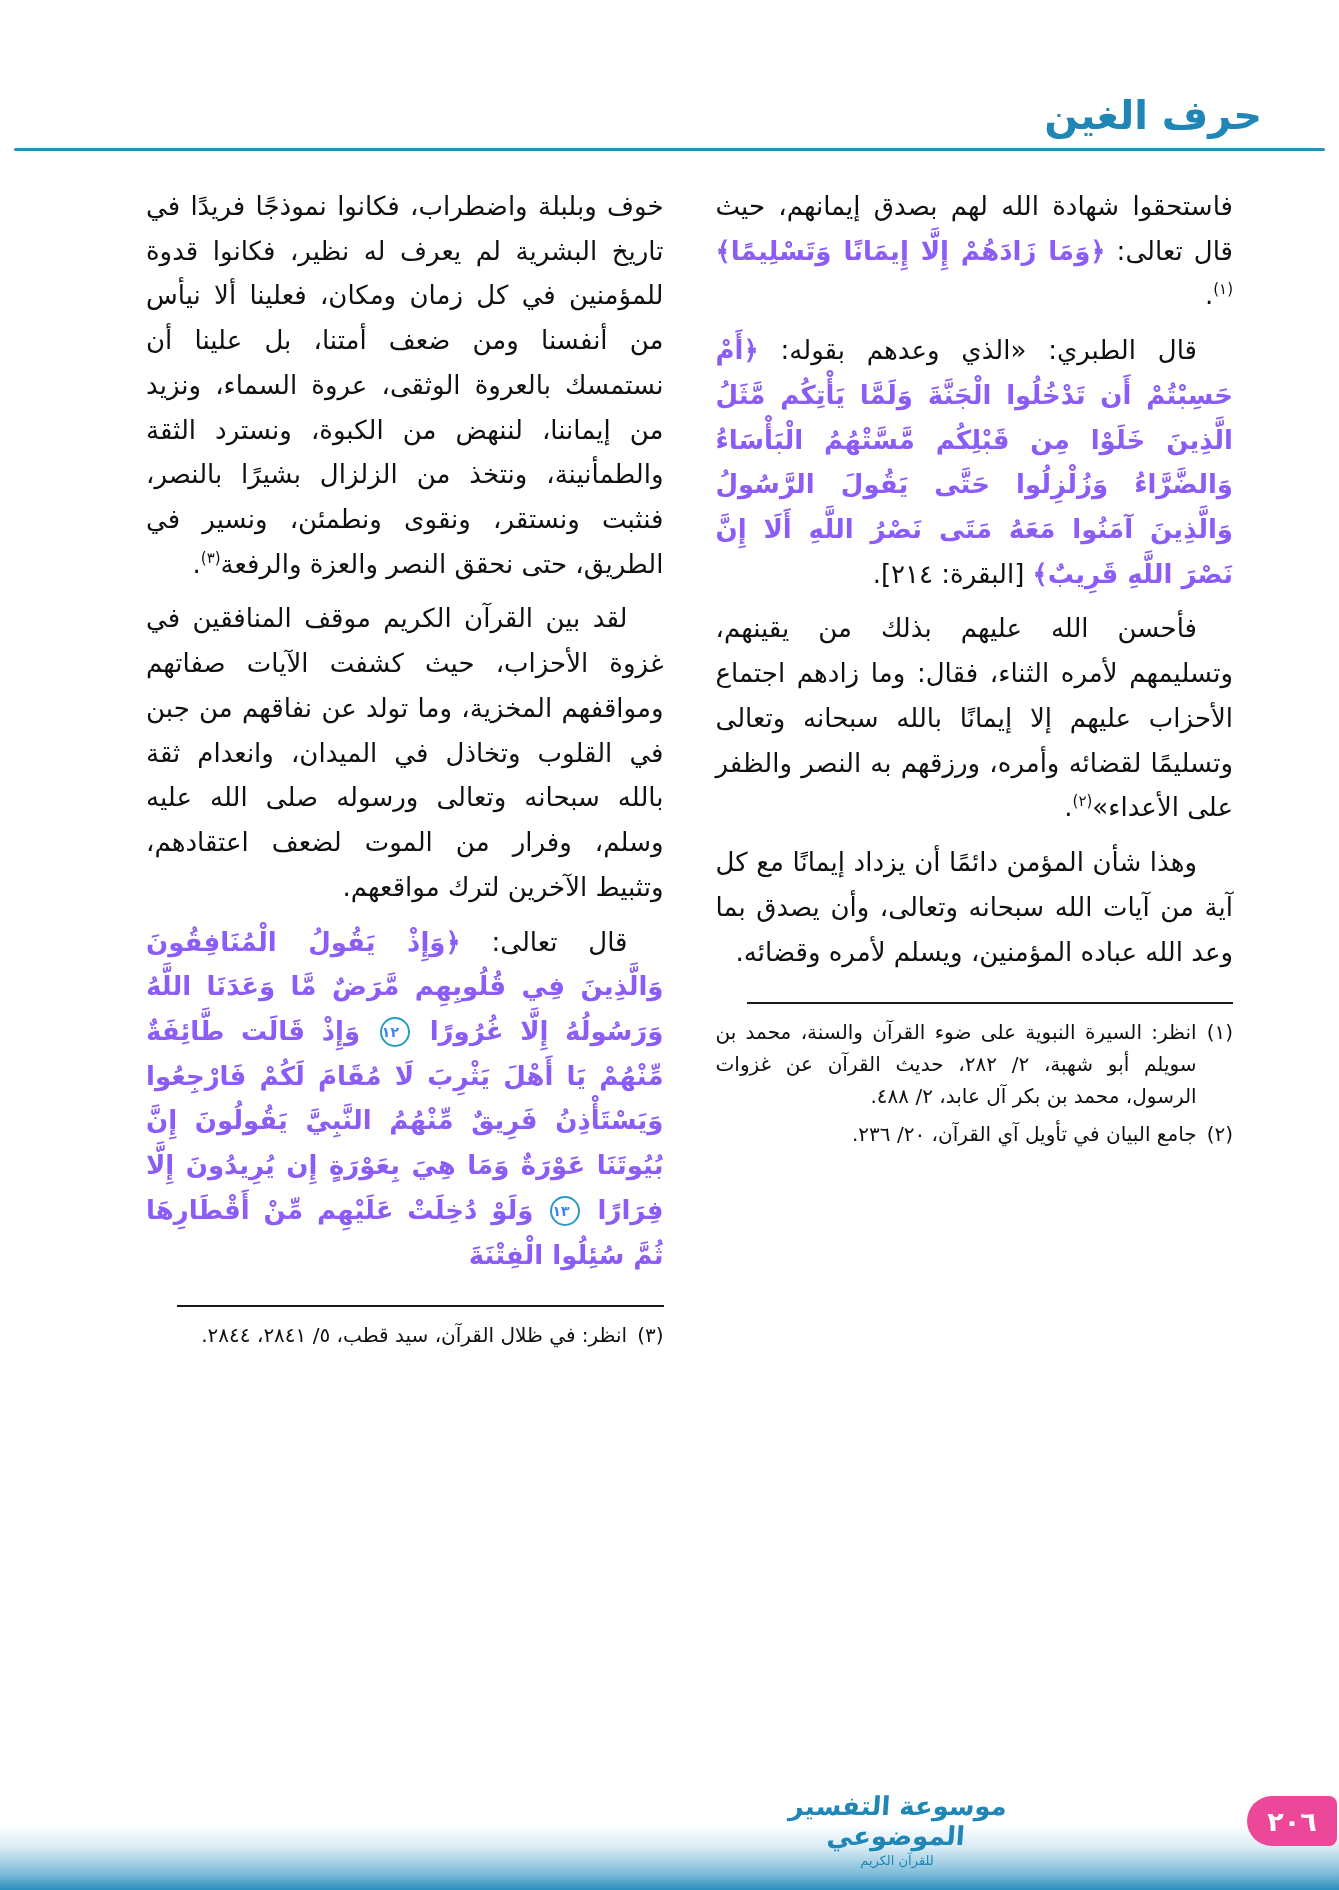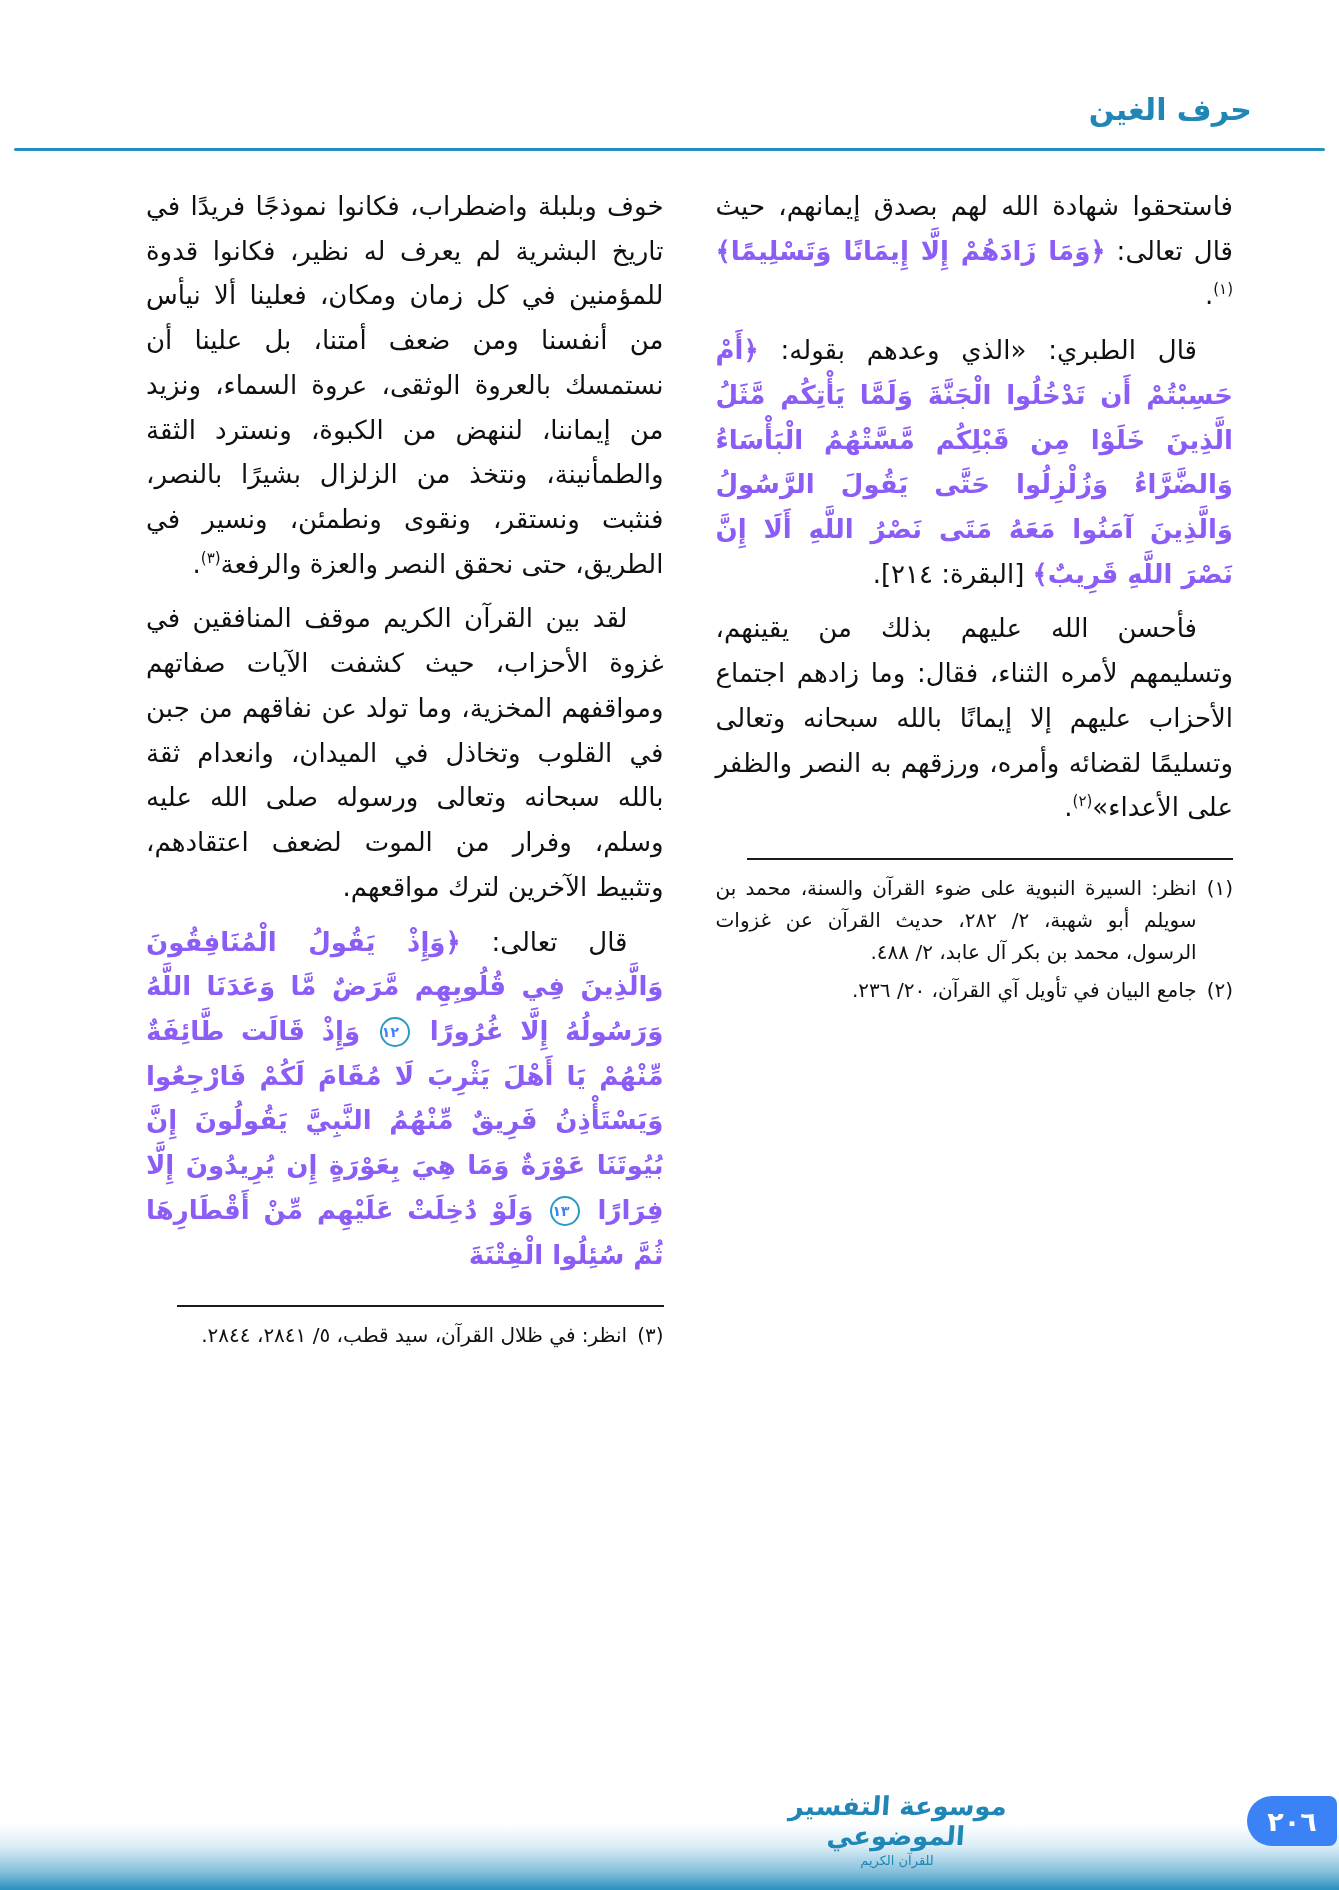--- a/index.html
+++ b/index.html
@@ -4,22 +4,22 @@
 <style>
   * { box-sizing: border-box; }
   html, body { margin: 0; padding: 0; background: #9a9a9a; }
   .page {
     width: 1339px; height: 1890px; margin: 0 auto; position: relative;
     background: #ffffff; direction: rtl; overflow: hidden;
     font-family: "DejaVu Sans", sans-serif; color: #101010;
   }
   
   .header-title {
-    position: absolute; top: 92px; right: 87px;
-    color: #1f86b5; font-size: 30px; font-weight: bold;
+    position: absolute; top: 92px; right: 77px;
+    color: #1f86b5; font-size: 40px; font-weight: bold;
   }
   .header-rule {
     position: absolute; top: 148px; left: 14px; right: 14px;
     height: 3px; background: #2390bf; border-radius: 2px;
   }
   
   .columns {
     position: absolute; top: 184px; right: 106px; left: 146px;
     display: flex; gap: 52px; align-items: flex-start;
   }
@@ -53,21 +53,21 @@
     background: linear-gradient(180deg, rgba(255,255,255,0) 0%, #d9ecf5 35%, #7fbcd9 75%, #2a8fbe 100%);
   }
   .logo {
     position: absolute; bottom: 22px; right: 322px; width: 240px;
     text-align: center; color: #1f86b5;
   }
   .logo-main { font-size: 26px; font-weight: bold; transform: skewX(-4deg); }
   .logo-sub { font-size: 13px; margin-top: 2px; }
   .page-num {
     position: absolute; bottom: 44px; right: 2px; width: 90px; height: 50px;
-    background: #3b82f6; color: #ffffff; border-radius: 25px 8px 8px 25px;
+    background: #ec4899; color: #ffffff; border-radius: 25px 8px 8px 25px;
     display: flex; align-items: center; justify-content: center;
     font-size: 27px; font-weight: bold; text-align: right;
   }
 </style>
 </head>
 <body>
 
 <div class="page">
 
   <div class="header-title">حرف الغين</div>
@@ -78,20 +78,21 @@
     <section class="col">
       <p class="body">
         <span>فاستحقوا شهادة الله لهم بصدق إيمانهم، حيث قال تعالى: </span><span class="quran">﴿وَمَا زَادَهُمْ إِلَّا إِيمَانًا وَتَسْلِيمًا﴾</span><sup class="fnref">(١)</sup><span>.</span>
       </p>
       <p class="body indent">
         <span>قال الطبري: «الذي وعدهم بقوله: </span><span class="quran">﴿أَمْ حَسِبْتُمْ أَن تَدْخُلُوا الْجَنَّةَ وَلَمَّا يَأْتِكُم مَّثَلُ الَّذِينَ خَلَوْا مِن قَبْلِكُم مَّسَّتْهُمُ الْبَأْسَاءُ وَالضَّرَّاءُ وَزُلْزِلُوا حَتَّى يَقُولَ الرَّسُولُ وَالَّذِينَ آمَنُوا مَعَهُ مَتَى نَصْرُ اللَّهِ أَلَا إِنَّ نَصْرَ اللَّهِ قَرِيبٌ﴾</span><span> [البقرة: ٢١٤].</span>
       </p>
       <p class="body indent">
         <span>فأحسن الله عليهم بذلك من يقينهم، وتسليمهم لأمره الثناء، فقال: وما زادهم اجتماع الأحزاب عليهم إلا إيمانًا بالله سبحانه وتعالى وتسليمًا لقضائه وأمره، ورزقهم به النصر والظفر على الأعداء»</span><sup class="fnref">(٢)</sup><span>.</span>
       </p>
+      <p class="body indent">وهذا شأن المؤمن دائمًا أن يزداد إيمانًا مع كل آية من آيات الله سبحانه وتعالى، وأن يصدق بما وعد الله عباده المؤمنين، ويسلم لأمره وقضائه.</p>
 
       <div class="footnotes">
         <div class="fn-rule"></div>
         <div class="fn">
           <span class="fn-num">(١)</span>
           <span class="fn-text">انظر: السيرة النبوية على ضوء القرآن والسنة، محمد بن سويلم أبو شهبة، ٢/ ٢٨٢، حديث القرآن عن غزوات الرسول، محمد بن بكر آل عابد، ٢/ ٤٨٨.</span>
         </div>
         <div class="fn">
           <span class="fn-num">(٢)</span>
           <span class="fn-text">جامع البيان في تأويل آي القرآن، ٢٠/ ٢٣٦.</span>

